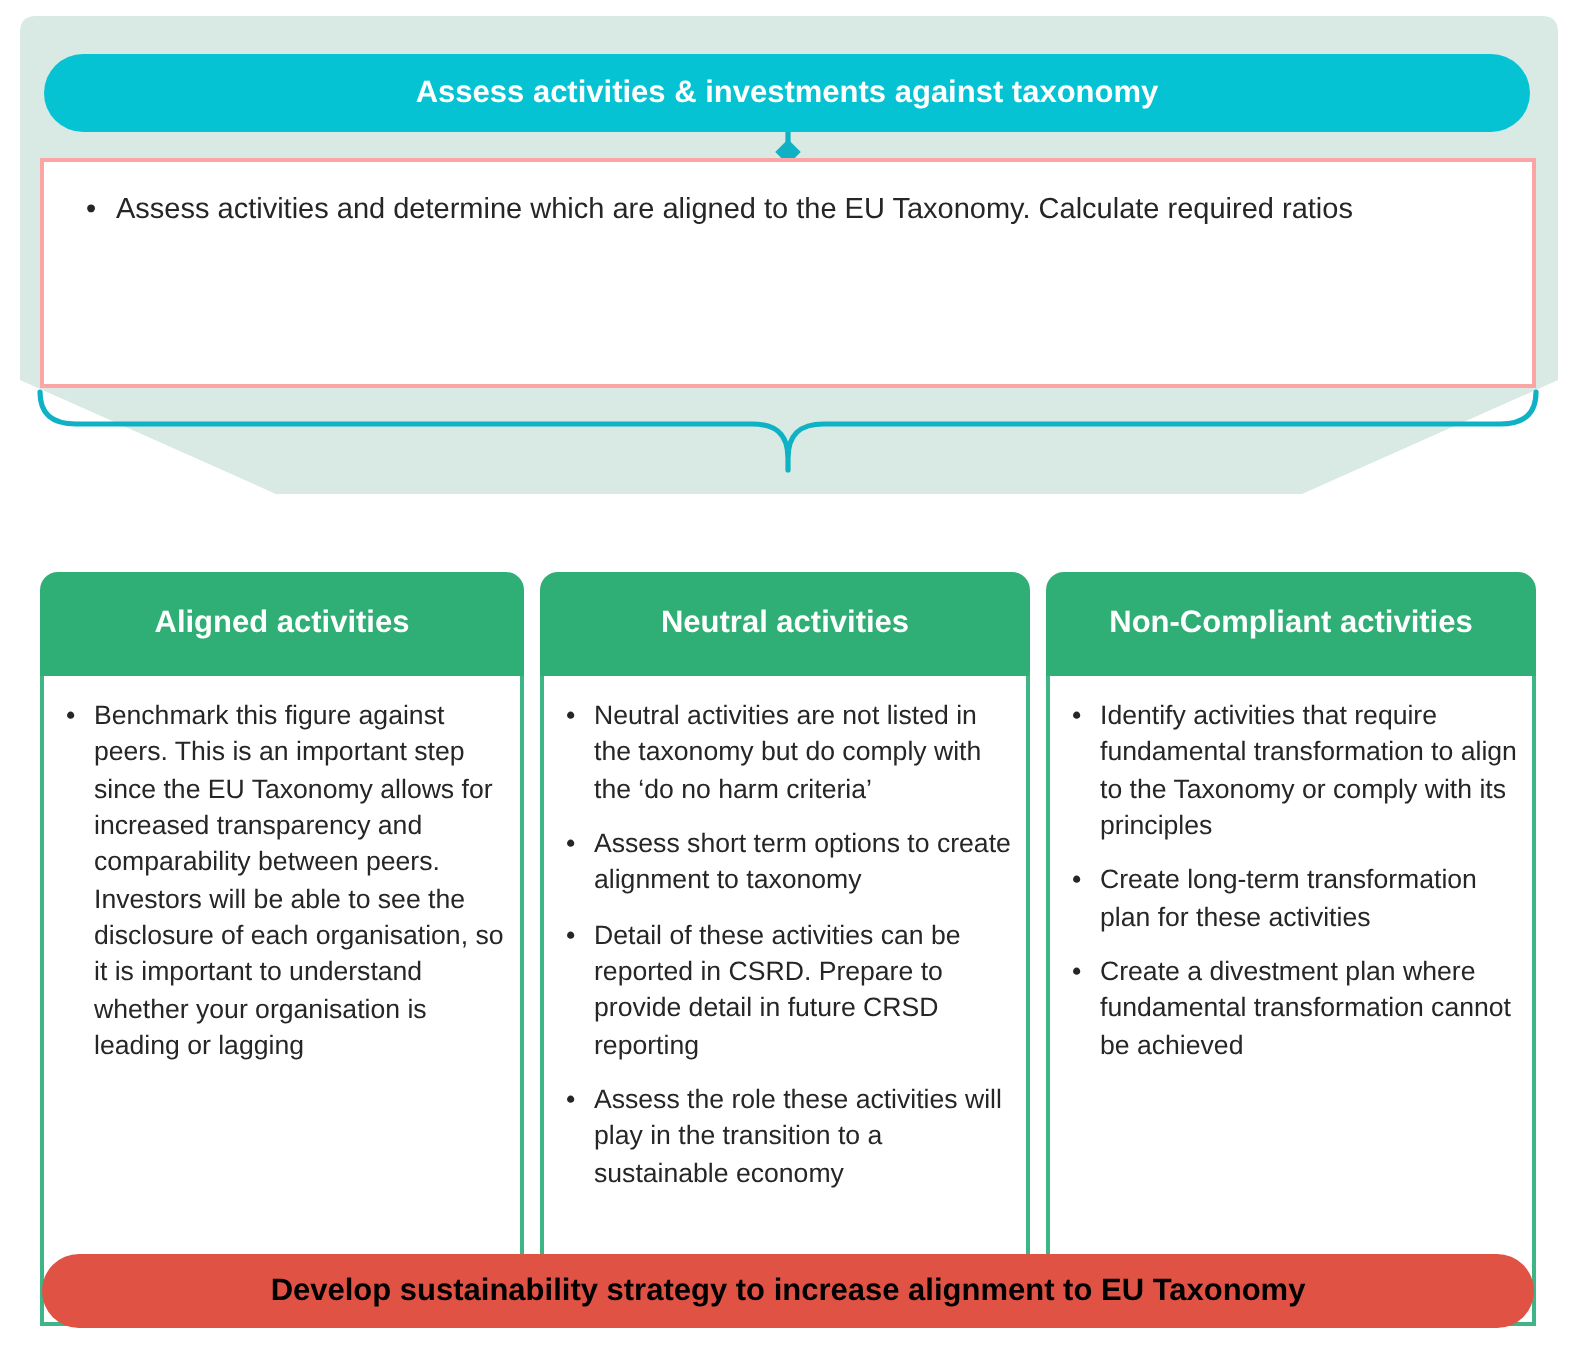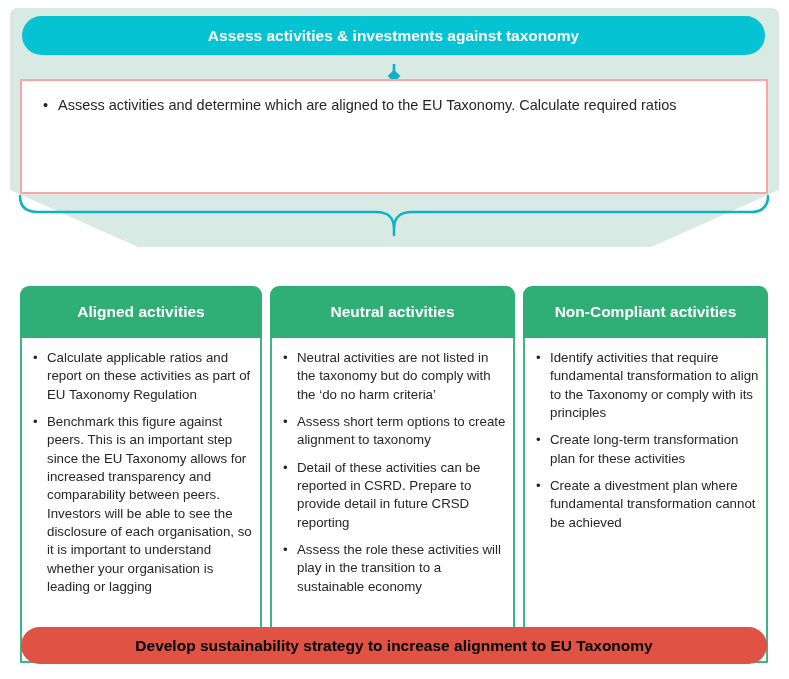--- a/index.html
+++ b/index.html
@@ -11,21 +11,21 @@
     overflow: hidden;
     font-family: "Liberation Sans", sans-serif;
   }
   svg.bg-shapes {
     position: absolute;
     left: 0; top: 0;
     width: 789px; height: 679px;
   }
   .top-banner {
     position: absolute;
-    left: 22px; top: 16px;
+    left: 22px; top: 27px;
     width: 743px; height: 39px;
     background: #06C3D4;
     border-radius: 20px;
     display: flex; align-items: center; justify-content: center;
     color: #ffffff; font-weight: bold; font-size: 15.5px;
   }
   .overview-box {
     position: absolute;
     left: 20px; top: 79px;
     width: 748px; height: 115px;
@@ -116,21 +116,20 @@
       <li>Assess activities and determine which are aligned to the EU Taxonomy. Calculate required ratios</li>
     </ul>
   </div>
 
   <div class="column col-1">
     <div class="col-header">
       <span>Aligned activities</span>
     </div>
     <div class="col-body">
       <ul class="bullets">
-        <li>Calculate applicable ratios and report on these activities as part of EU Taxonomy Regulation</li>
         <li>Benchmark this figure against peers. This is an important step since the EU Taxonomy allows for increased transparency and comparability between peers. Investors will be able to see the disclosure of each organisation, so it is important to understand whether your organisation is leading or lagging</li>
       </ul>
     </div>
   </div>
 
   <div class="column col-3">
     <div class="col-header">
       <span>Non-Compliant activities</span>
     </div>
     <div class="col-body">

